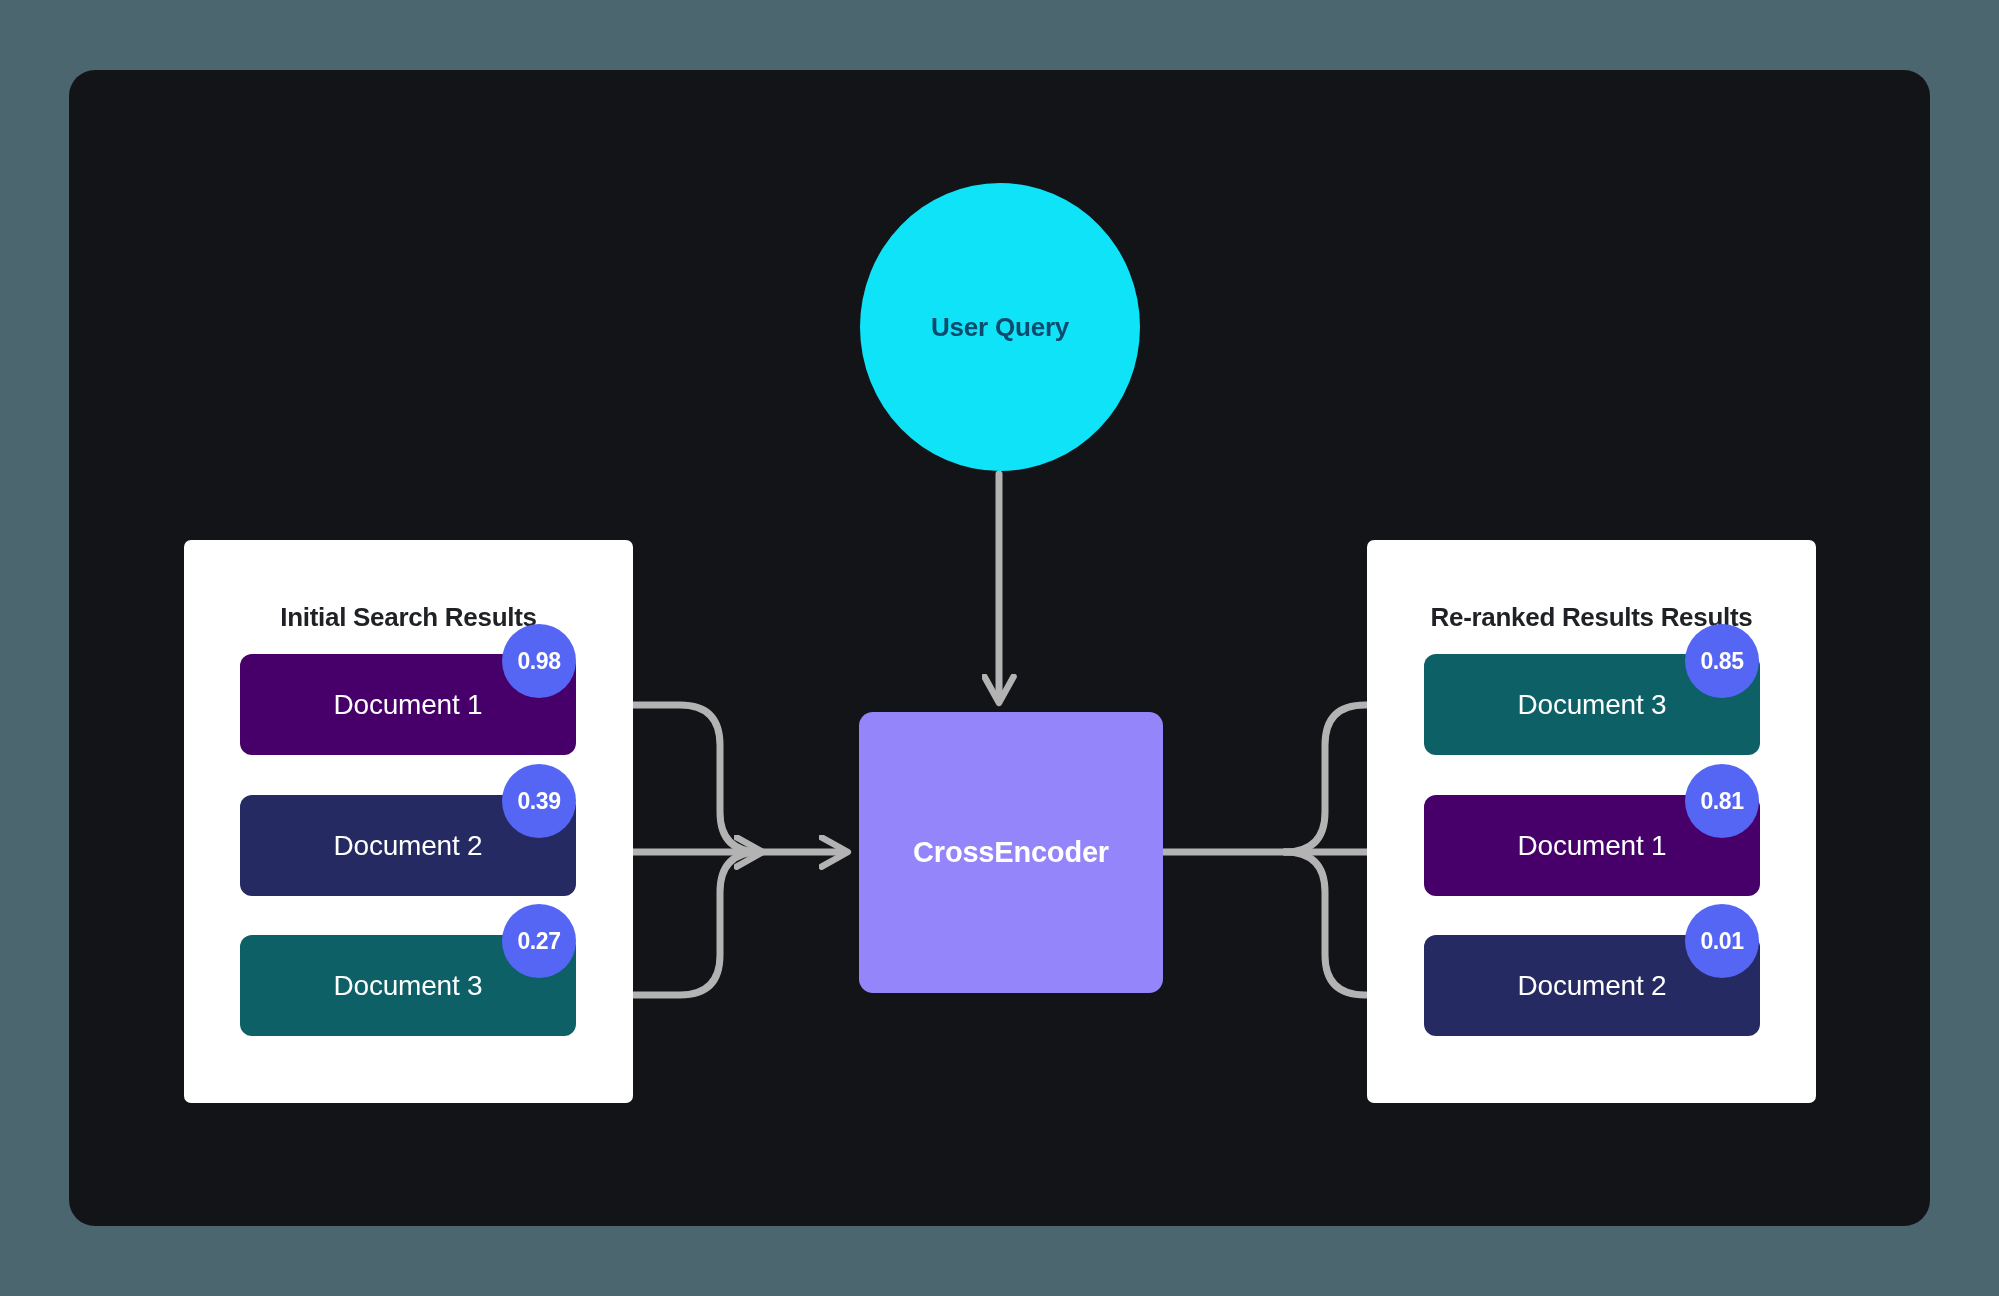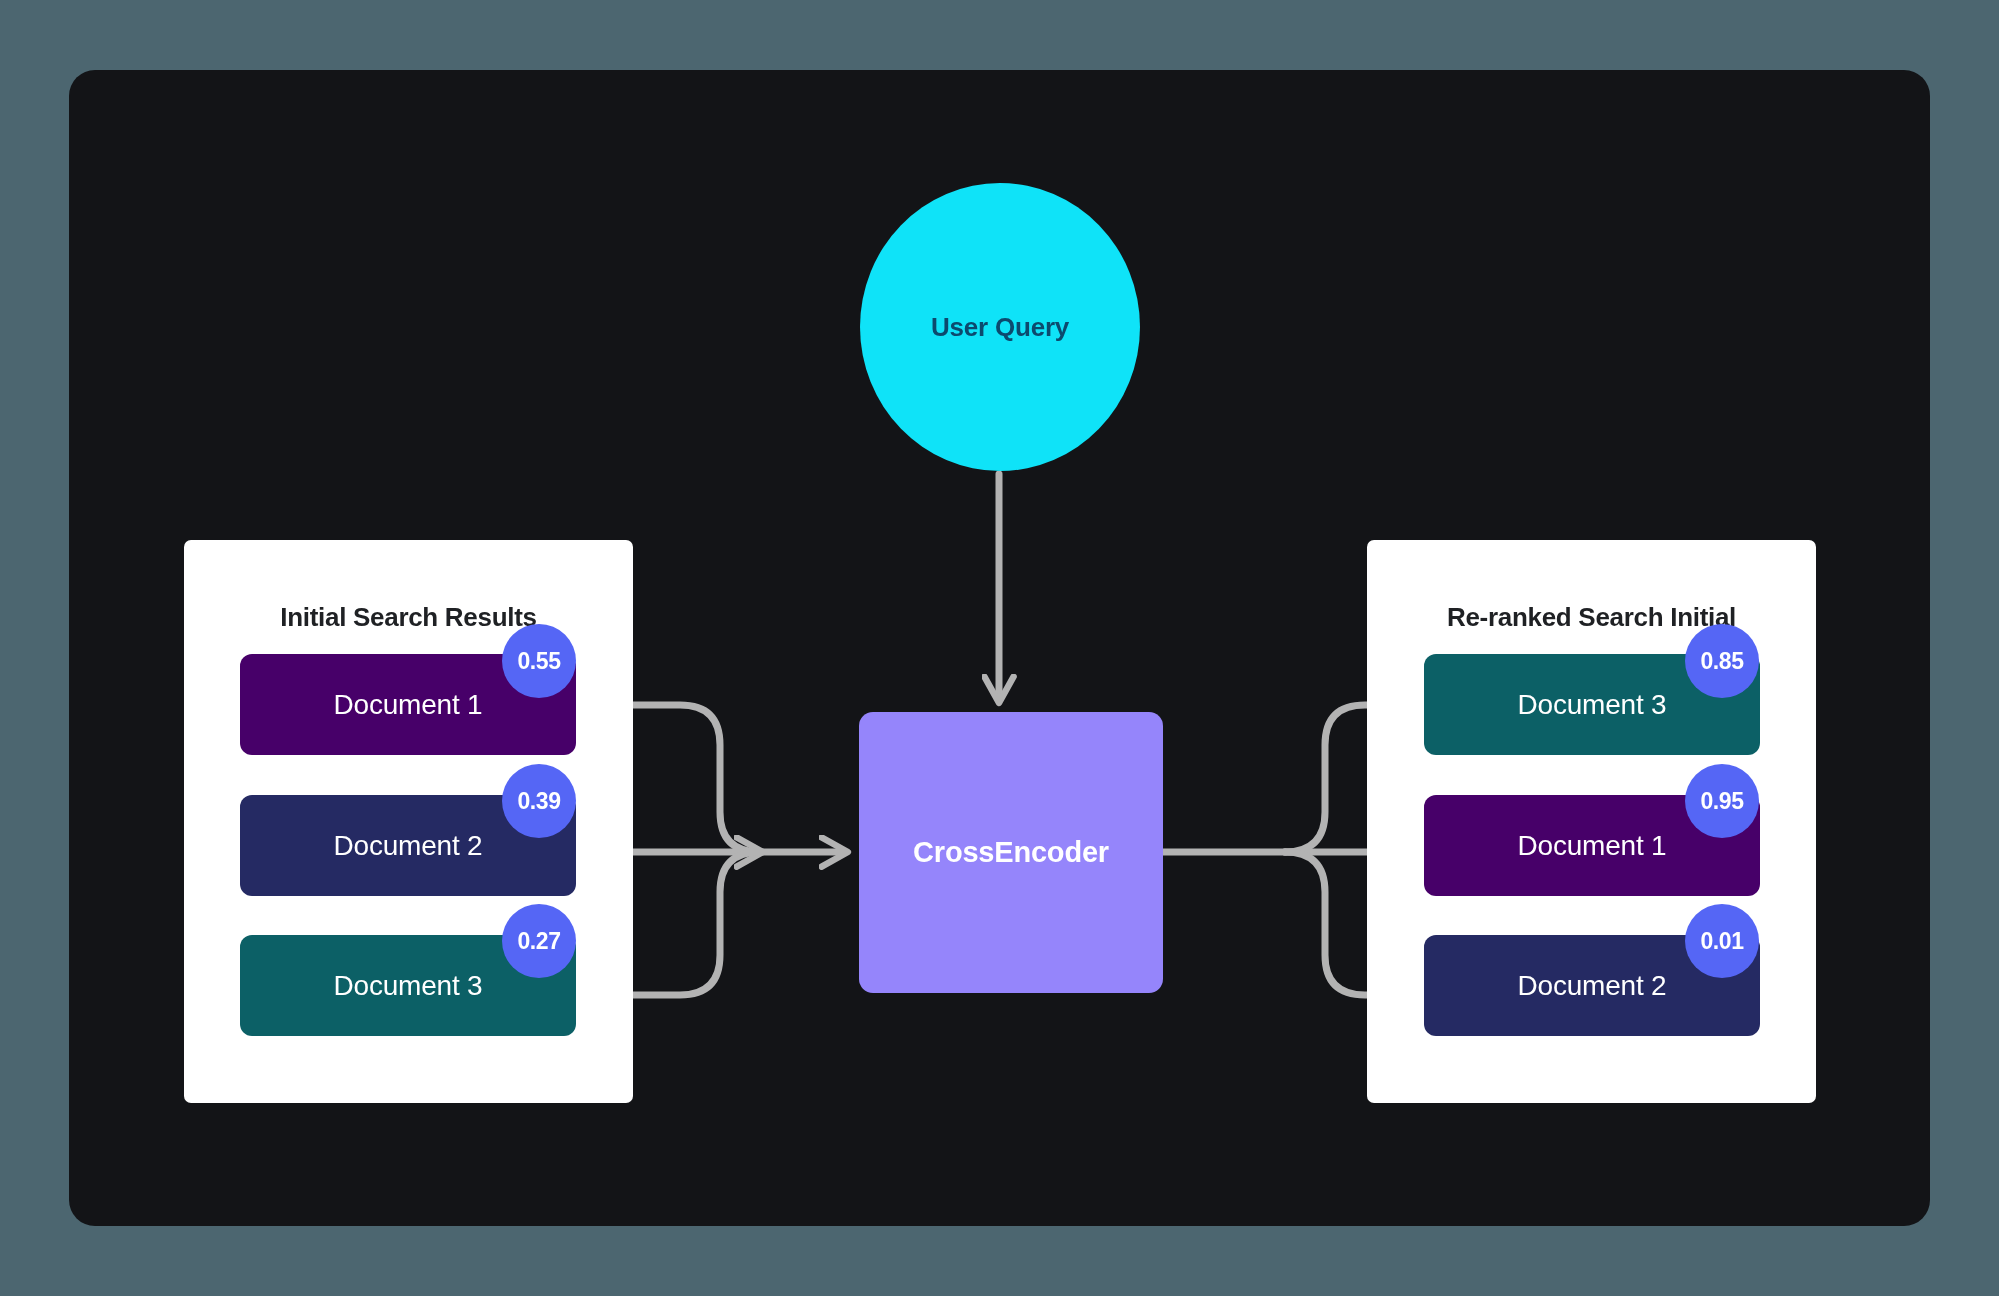--- a/index.html
+++ b/index.html
@@ -196,45 +196,45 @@
   <div id="cross-encoder">
     <span class="label">CrossEncoder</span>
   </div>
 
   <div class="panel" id="panel-left">
     <div class="panel-title">Initial Search Results</div>
 
     <div class="doc-card slot-0" style="background:#470069">
       <span class="doc-label">Document 1</span>
     </div>
-    <div class="score-badge badge-slot-0">0.55</div>
+    <div class="score-badge badge-slot-0">0.98</div>
 
     <div class="doc-card slot-1" style="background:#252a63">
       <span class="doc-label">Document 2</span>
     </div>
     <div class="score-badge badge-slot-1">0.39</div>
 
     <div class="doc-card slot-2" style="background:#0c6066">
       <span class="doc-label">Document 3</span>
     </div>
     <div class="score-badge badge-slot-2">0.27</div>
   </div>
 
   <div class="panel" id="panel-right">
-    <div class="panel-title">Re-ranked Search Initial</div>
+    <div class="panel-title">Re-ranked Results Results</div>
 
     <div class="doc-card slot-0" style="background:#0c6066">
       <span class="doc-label">Document 3</span>
     </div>
     <div class="score-badge badge-slot-0">0.85</div>
 
     <div class="doc-card slot-1" style="background:#470069">
       <span class="doc-label">Document 1</span>
     </div>
-    <div class="score-badge badge-slot-1">0.95</div>
+    <div class="score-badge badge-slot-1">0.81</div>
 
     <div class="doc-card slot-2" style="background:#252a63">
       <span class="doc-label">Document 2</span>
     </div>
     <div class="score-badge badge-slot-2">0.01</div>
   </div>
 
 </div>
 
 </body></html>

